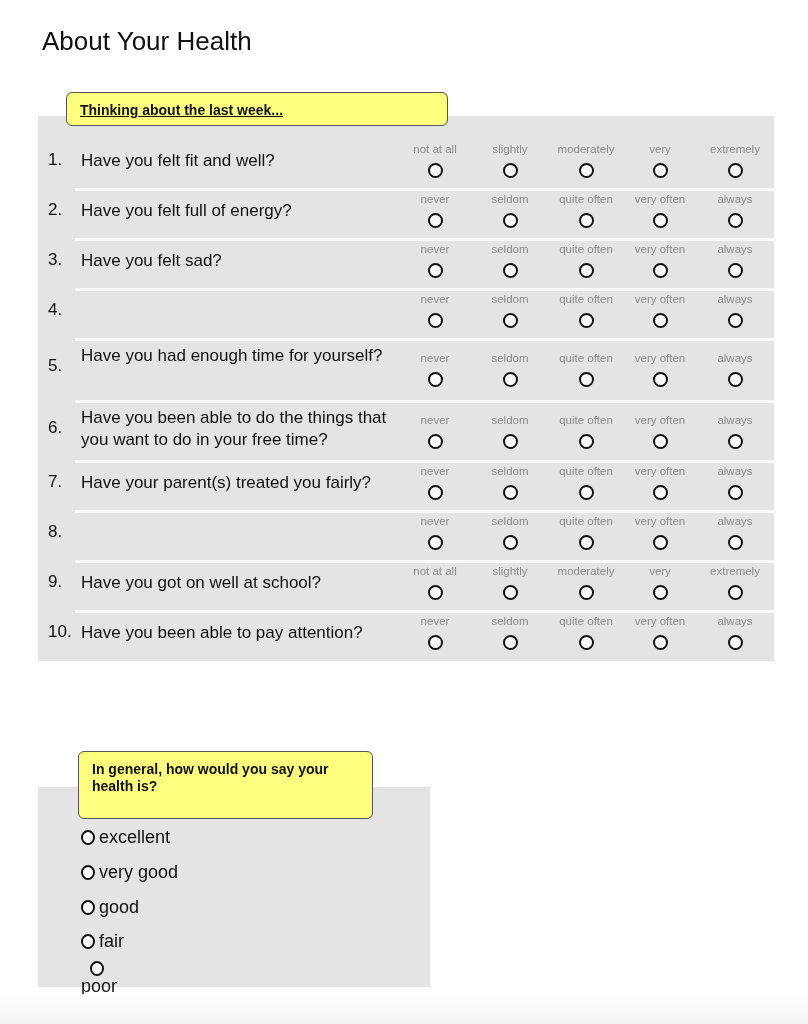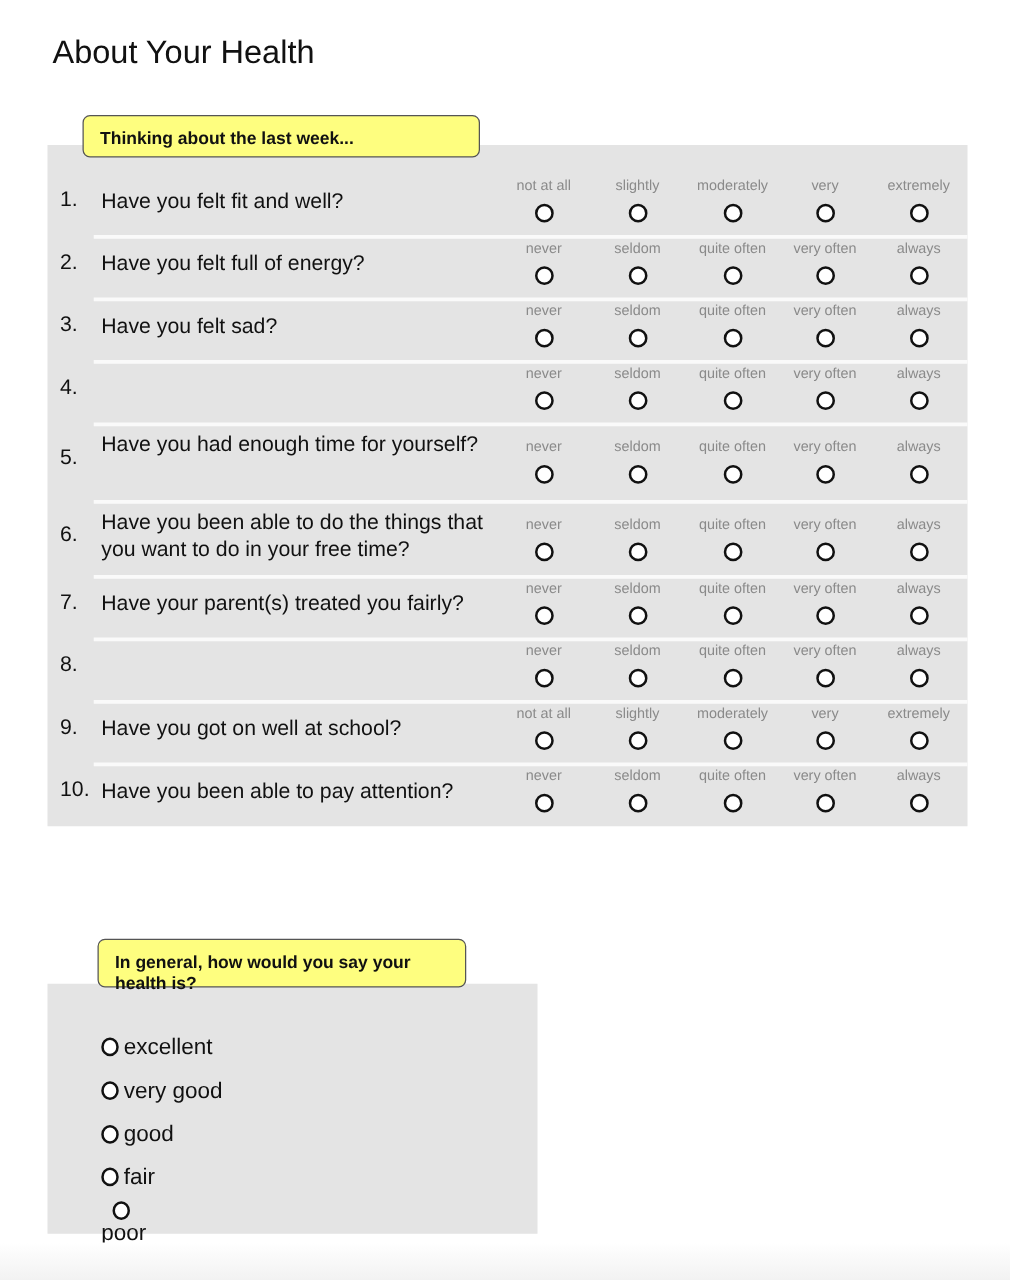--- a/index.html
+++ b/index.html
@@ -15,21 +15,21 @@
   }
   .panel {
     position: absolute; background: #e4e4e4;
   }
   .callout {
     position: absolute; background: #fefe7f;
     border: 1px solid #555; border-radius: 6px;
     font-weight: bold; font-size: 14px; color: #111;
     box-sizing: border-box; z-index: 2;
   }
-  #callout1 { left: 66px; top: 92px; width: 318px; height: 34px; padding: 9px 0 0 13px; }
+  #callout1 { left: 66px; top: 92px; width: 382px; height: 34px; padding: 9px 0 0 13px; text-decoration: underline; }
   #panel1 { left: 38px; top: 116px; width: 736px; height: 545px; }
   .qrow {
     position: absolute; left: 0; width: 736px; height: 50px;
   }
   .qrow .sep {
     position: absolute; left: 37px; right: 0; bottom: -2px; height: 3px; background: #fafafa;
   }
   .qnum {
     position: absolute; left: 10px; font-size: 17px; width: 30px;
   }
@@ -41,21 +41,21 @@
   }
   .opt .lbl {
     display: block; font-size: 11.5px; color: #8a8a8a; height: 14px; line-height: 14px;
     white-space: nowrap;
   }
   .radio {
     display: inline-block; width: 11px; height: 11px; border: 2px solid #111;
     border-radius: 50%; background: #fff; box-sizing: content-box;
   }
   .opt .radio { margin-top: 7px; }
-  #callout2 { left: 78px; top: 751px; width: 295px; height: 39px; padding: 9px 0 0 13px; line-height: 17px; }
+  #callout2 { left: 78px; top: 751px; width: 295px; height: 68px; padding: 9px 0 0 13px; line-height: 17px; }
   #panel2 { left: 38px; top: 787px; width: 392px; height: 200px; }
   .gen-opt {
     position: absolute; left: 43px; font-size: 18px; display: flex; align-items: center;
   }
   .gen-opt .radio { margin-right: 4px; width: 10px; height: 11px; }
   .bottom-fade {
     position: absolute; left: 0; right: 0; bottom: 0; height: 30px;
     background: linear-gradient(#ffffff, #f2f2f2);
   }
 </style>

